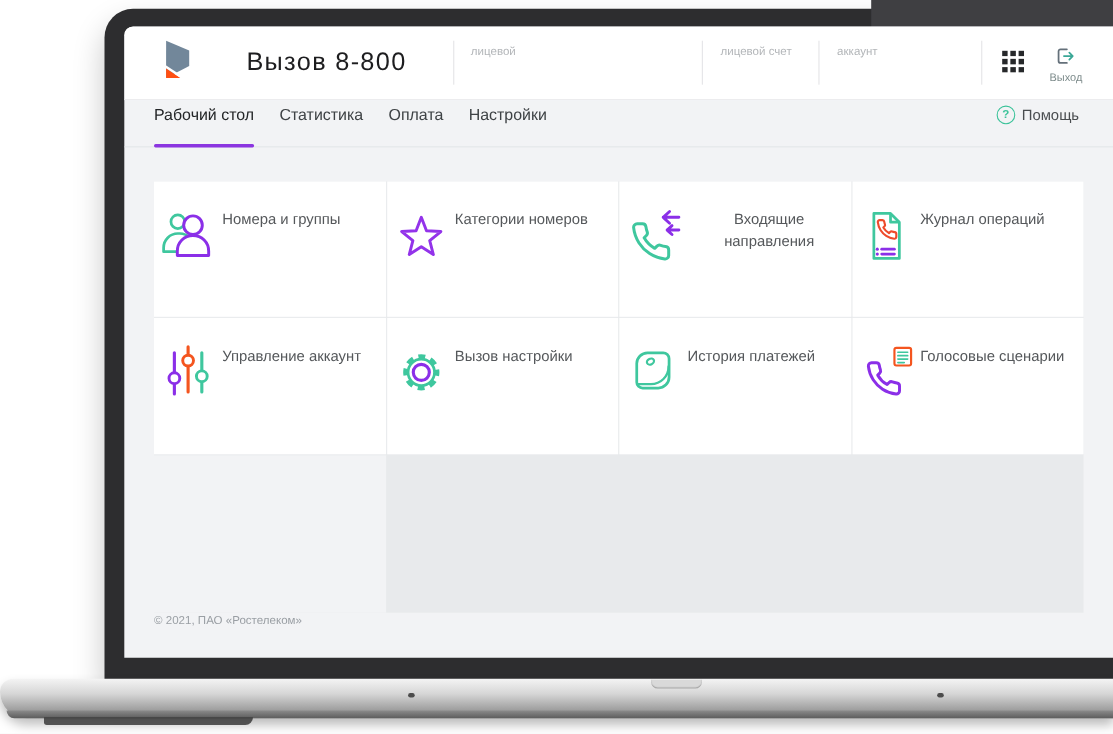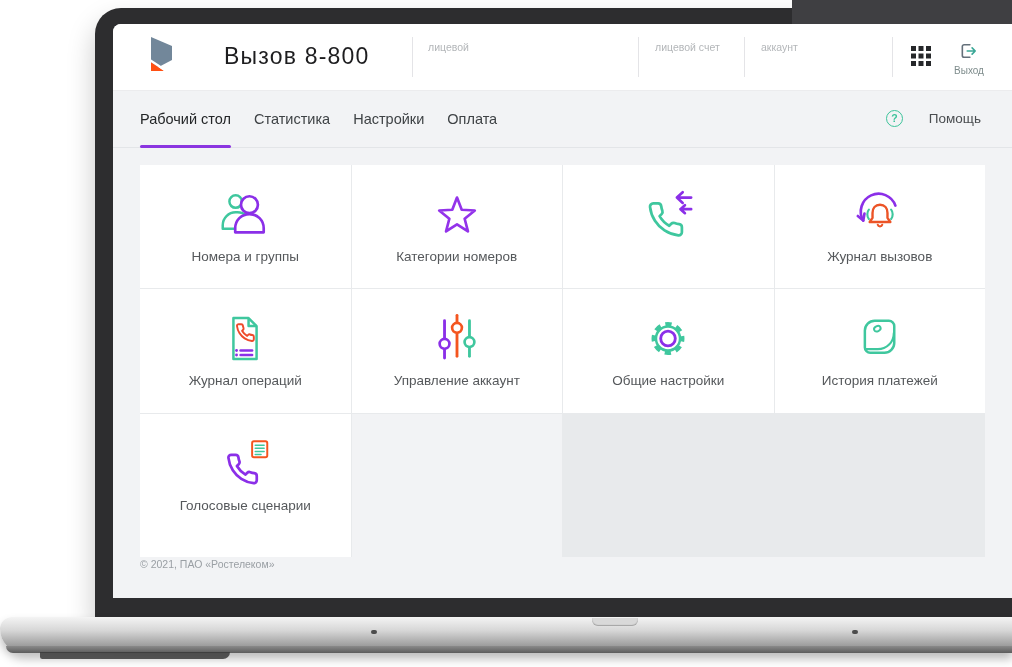--- a/index.html
+++ b/index.html
@@ -47,36 +47,36 @@
   .logo{position:absolute;left:27px;top:12px;width:36px;height:42px;}
   .app-title{position:absolute;left:68px;top:19px;font-size:23px;letter-spacing:1.2px;color:#1d1d1f;margin-left:43px;}
   .hdr-div{position:absolute;top:13px;height:40px;width:1px;background:#e4e4e7;}
   .hd1{left:299px;} .hd2{left:525px;} .hd3{left:631px;} .hd4{left:779px;}
   .hdr-label{position:absolute;top:17px;font-size:10.5px;color:#b3b6b9;}
   .hl1{left:315px;} .hl2{left:542px;} .hl3{left:648px;}
   .apps-btn{position:absolute;left:798px;top:22px;width:20px;height:20px;cursor:pointer;}
   .logout-btn{position:absolute;left:836px;top:19px;width:40px;text-align:center;cursor:pointer;}
   .logout-btn .lbl{display:block;margin-top:2px;font-size:10px;color:#7e8c8c;}
   
-  .nav-row{position:absolute;left:0;top:66px;right:0;height:57px;border-bottom:1px solid #e3e5e8;padding-left:24px;}
+  .nav-row{position:absolute;left:0;top:52px;right:0;height:57px;border-bottom:1px solid #e3e5e8;padding-left:24px;}
   .tabs{position:absolute;left:27px;top:0;height:100%;display:flex;align-items:center;gap:23px;}
   .tab{font-size:14.5px;color:#3e4245;cursor:pointer;position:relative;height:100%;display:flex;align-items:center;}
   .tab.active{color:#232527;}
   .tab.active::after{content:"";position:absolute;left:0;right:0;bottom:-1px;height:3px;background:#8b35e0;border-radius:2px;}
   .help{position:absolute;right:31px;top:0;height:100%;display:flex;align-items:center;gap:6px;cursor:pointer;}
   .help-q{width:15px;height:15px;border:1.5px solid #3cc39a;border-radius:50%;color:#3cc39a;
           font-size:10.5px;line-height:14px;text-align:center;font-weight:bold;}
-  .help-lbl{font-size:13.5px;color:#4a4d50;margin-left:20px;}
+  .help-lbl{font-size:13.5px;color:#4a4d50;}
   
   .tiles{
     position:absolute;left:27px;top:141px;width:845px;
     display:grid;grid-template-columns:repeat(4,1fr);grid-template-rows:123px 124px 143px;
     gap:1px;background:#e8eaec;
   }
-  .tile{background:#fff;display:flex;flex-direction:column;align-items:center;padding-top:21px;cursor:pointer;}
+  .tile{background:#fff;display:flex;flex-direction:row;align-items:flex-start;padding-top:21px;cursor:pointer;}
   .tile.empty{background:#f2f3f5;cursor:default;}
   .tile-icon{width:62px;height:57px;flex:0 0 auto;}
   .tile-label{margin-top:4px;font-size:13.5px;color:#55585b;text-align:center;line-height:1.5;max-width:185px;}
   .copyright{position:absolute;left:27px;top:534px;font-size:10.5px;color:#9a9fa4;text-align:center;}
 </style>
 </head>
 <body>
 
 <div class="lid"></div>
 <div class="lid-top-right"></div>
@@ -125,22 +125,22 @@
         <path d="M13.5 5.5 L17 9 L13.5 12.5 M17 9 H8" fill="none" stroke="#3aa796" stroke-width="1.8" stroke-linecap="round" stroke-linejoin="round"></path>
       </svg>
       <span class="lbl">Выход</span>
     </div>
   </div>
 
   <div class="nav-row">
     <div class="tabs">
       <div class="tab active">Рабочий стол</div>
       <div class="tab">Статистика</div>
+      <div class="tab">Оплата</div>
       <div class="tab">Настройки</div>
-      <div class="tab">Оплата</div>
     </div>
     <div class="help">
       <span class="help-q">?</span>
       <span class="help-lbl">Помощь</span>
     </div>
   </div>
 
   <div class="tiles">
 
     <div class="tile">
@@ -161,34 +161,24 @@
     </div>
 
     <div class="tile">
       <svg class="tile-icon" viewBox="0 0 64 64">
         <g transform="translate(8,16) scale(1.8)">
           <path d="M22 16.92v3a2 2 0 0 1-2.18 2 19.79 19.79 0 0 1-8.63-3.07 19.5 19.5 0 0 1-6-6 19.79 19.79 0 0 1-3.07-8.67A2 2 0 0 1 4.11 2h3a2 2 0 0 1 2 1.72 12.84 12.84 0 0 0 .7 2.81 2 2 0 0 1-.45 2.11L8.09 9.91a16 16 0 0 0 6 6l1.27-1.27a2 2 0 0 1 2.11-.45 12.84 12.84 0 0 0 2.81.7A2 2 0 0 1 22 16.92z" fill="none" stroke="#3fc79e" stroke-width="1.7" stroke-linecap="round" stroke-linejoin="round"></path>
         </g>
         <path d="M58 13 H42 M48.5 7 L42 13 L48.5 19" fill="none" stroke="#8b2fe8" stroke-width="3" stroke-linecap="round" stroke-linejoin="round"></path>
         <path d="M58 26 H46 M51 21.5 L46 26 L51 30.5" fill="none" stroke="#8b2fe8" stroke-width="3" stroke-linecap="round" stroke-linejoin="round"></path>
       </svg>
-    </div>
-
-
-    <div class="tile">
-      <svg class="tile-icon" viewBox="0 0 64 64">
-        <path d="M49.3 22 A20 20 0 1 0 13.2 38.8" fill="none" stroke="#8b2fe8" stroke-width="3" stroke-linecap="round"></path>
-        <path d="M14.6 30.9 L13.2 38.8 L7.1 33.7" fill="none" stroke="#8b2fe8" stroke-width="3" stroke-linecap="round" stroke-linejoin="round"></path>
-        <path d="M19.5 26.5 c-2.3 2.6 -2.3 8 0 10.6" fill="none" stroke="#3fc79e" stroke-width="2.4" stroke-linecap="round"></path>
-        <path d="M44.5 26.5 c2.3 2.6 2.3 8 0 10.6" fill="none" stroke="#3fc79e" stroke-width="2.4" stroke-linecap="round"></path>
-        <path d="M32 21 c-5.2 0 -8.4 3.8 -8.4 9.2 v5.6 l-3.2 4.6 h23.2 l-3.2 -4.6 v-5.6 c0 -5.4 -3.2 -9.2 -8.4 -9.2 z" fill="#ffffff" stroke="#ec5427" stroke-width="2.7" stroke-linejoin="round"></path>
-        <path d="M29.5 43.5 a2.6 2.6 0 0 0 5 0" fill="none" stroke="#ec5427" stroke-width="2.4" stroke-linecap="round"></path>
-      </svg>
-      <div class="tile-label">Журнал вызовов</div>
-    </div>
+      <div class="tile-label">Входящие направления</div>
+    </div>
+
+
 
     <div class="tile">
       <svg class="tile-icon" viewBox="0 0 64 64">
         <path d="M19 9 h17 l9 9 v37 h-26 z" fill="none" stroke="#3fc79e" stroke-width="2.8" stroke-linejoin="round"></path>
         <path d="M36 9 v9 h9" fill="none" stroke="#3fc79e" stroke-width="2.8" stroke-linejoin="round"></path>
         <g transform="translate(21,14) scale(0.95)">
           <path d="M22 16.92v3a2 2 0 0 1-2.18 2 19.79 19.79 0 0 1-8.63-3.07 19.5 19.5 0 0 1-6-6 19.79 19.79 0 0 1-3.07-8.67A2 2 0 0 1 4.11 2h3a2 2 0 0 1 2 1.72 12.84 12.84 0 0 0 .7 2.81 2 2 0 0 1-.45 2.11L8.09 9.91a16 16 0 0 0 6 6l1.27-1.27a2 2 0 0 1 2.11-.45 12.84 12.84 0 0 0 2.81.7A2 2 0 0 1 22 16.92z" fill="none" stroke="#ee4b2b" stroke-width="2.3" stroke-linecap="round" stroke-linejoin="round"></path>
         </g>
         <g stroke="#8b2fe8" stroke-width="2.8" stroke-linecap="round">
           <path d="M27 45.5 h13"></path>
@@ -213,21 +203,21 @@
       </svg>
       <div class="tile-label">Управление аккаунт</div>
     </div>
 
     <div class="tile">
       <svg class="tile-icon" viewBox="0 0 64 64">
         <circle cx="32" cy="32" r="16" fill="none" stroke="#3fc79e" stroke-width="5" stroke-dasharray="7 5.57" stroke-dashoffset="3.5"></circle>
         <circle cx="32" cy="32" r="13.5" fill="#ffffff" stroke="#3fc79e" stroke-width="2.8"></circle>
         <circle cx="32" cy="32" r="8.2" fill="none" stroke="#8b2fe8" stroke-width="3.2"></circle>
       </svg>
-      <div class="tile-label">Общие настройки</div>
+      <div class="tile-label">Вызов настройки</div>
     </div>
 
 
     <div class="tile">
       <svg class="tile-icon" viewBox="0 0 64 64">
         <path d="M15 23 c0-6 5-11 11-11 h16 c3.3 0 6 2.7 6 6 v19 c0 6 -5 11 -11 11 h-16 c-3.3 0 -6 -2.7 -6 -6 z" fill="none" stroke="#3fc79e" stroke-width="2.8" stroke-linejoin="round"></path>
         <path d="M47.5 26 c0 10 -8 18 -18 18 h-14" fill="none" stroke="#3fc79e" stroke-width="2.4" stroke-linecap="round"></path>
         <ellipse cx="29" cy="21" rx="3.8" ry="2.9" transform="rotate(-25 29 21)" fill="none" stroke="#3fc79e" stroke-width="2.2"></ellipse>
       </svg>
       <div class="tile-label">История платежей</div>

